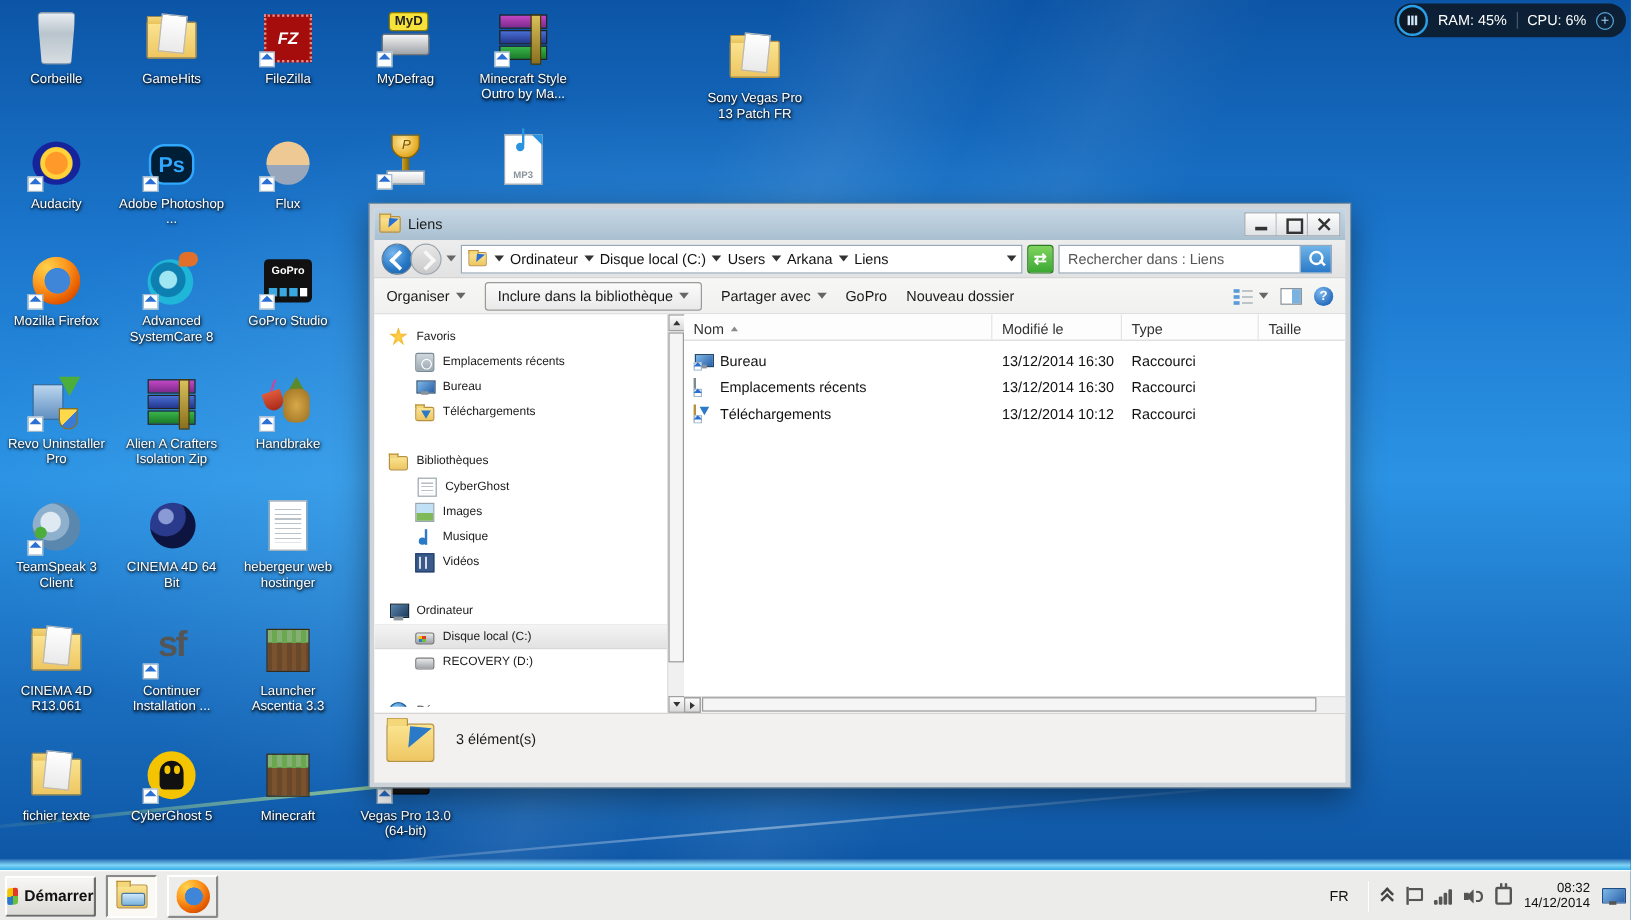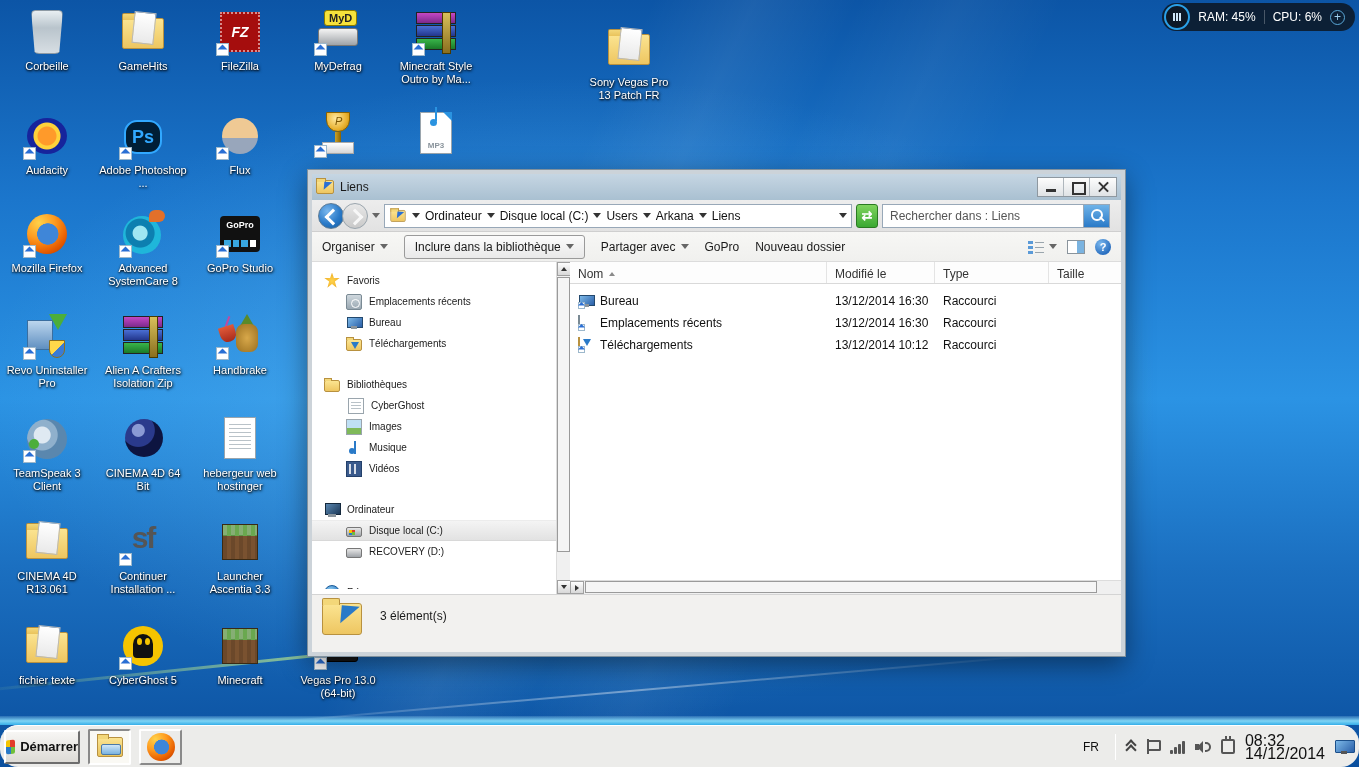--- a/index.html
+++ b/index.html
@@ -183,21 +183,21 @@
   .hsb-right { position:absolute; right:0; top:0; width:14px; height:13px; }
   .h-thumb { position:absolute; left:15px; top:0; height:12px; width:512px; background:#f5f5f5; border:1px solid #9a9a9a; }
 
   .statusbar { height:58px; background:#f2f1ef; border-top:1px solid #d4d4d4; display:flex; align-items:flex-start; padding:6px 10px; gap:18px; }
   .big-folder { position:relative; width:40px; height:32px; margin-top:2px; background:linear-gradient(180deg,#fbe491,#eec661); border:1px solid #b8913f; border-radius:3px; }
   .big-folder::before { content:""; position:absolute; left:-1px; top:-6px; width:16px; height:6px; background:#f3d779; border:1px solid #b8913f; border-bottom:none; border-radius:2px 2px 0 0; }
   .big-folder::after { content:""; position:absolute; right:2px; top:2px; width:0; height:0; border-left:18px solid transparent; border-bottom:18px solid #2a7ac8; transform:rotate(185deg); }
   .status-text { font-size:12px; color:#1a1a1a; margin-top:8px; }
 
   
-  .taskbar { position:absolute; left:0; bottom:0; width:1359px; height:42px; background:#ececea; border-top:1px solid #fff; z-index:10; display:flex; align-items:center;border-radius:18px; }
+  .taskbar { position:absolute; left:0; bottom:0; width:1359px; height:42px; background:#ececea; border-top:1px solid #fff; z-index:10; display:flex; align-items:center; }
   .startbtn { margin-left:4px; width:76px; height:34px; background:linear-gradient(180deg,#f7f6f4,#dddbd6); border:2px solid; border-color:#fff #6d6d6d #6d6d6d #fff; border-radius:2px; display:flex; align-items:center; justify-content:center; gap:5px; font-size:13px; font-weight:bold; color:#111; }
   .winflag { width:16px; height:14px; background:conic-gradient(#e23a2a 0 25%, #6fbf3a 0 50%, #2a7ac8 0 75%, #f5c400 0); border-radius:2px; transform:skewY(-4deg); }
   .taskapp { width:43px; height:36px; margin-left:8px; display:flex; align-items:center; justify-content:center; border:2px solid; border-radius:2px; }
   .app-active { background:#faf9f4; border-color:#8a8a8a #fff #fff #8a8a8a; }
   .app-idle { background:#ececea; border-color:#fff #8a8a8a #8a8a8a #fff; }
   .tb-folder { position:relative; width:26px; height:20px; background:linear-gradient(180deg,#fbe491,#e9c35c); border:1px solid #b8913f; border-radius:2px; }
   .tb-folder::before { content:""; position:absolute; left:-1px; top:-4px; width:10px; height:4px; background:#f3d779; border:1px solid #b8913f; border-bottom:none; }
   .tb-folder::after { content:""; position:absolute; left:3px; bottom:1px; width:18px; height:9px; background:linear-gradient(180deg,#cfe6f8,#7ab3e0); border:1px solid #4a7aa8; border-radius:2px; }
   .tb-ff { width:28px; height:28px; border-radius:50%;
     background:radial-gradient(circle at 52% 50%, #3f86d8 0 36%, transparent 38%), radial-gradient(circle at 30% 22%, #ffd24a, #ff9a1f 38%, #e55b00 72%, #a83400 100%); }
@@ -212,21 +212,21 @@
   .flagic::after { content:""; position:absolute; left:3px; top:1px; width:10px; height:7px; border:2px solid #555; border-left:none; border-radius:0 2px 2px 0; }
   .signal { display:flex; align-items:flex-end; gap:1px; height:14px; }
   .signal i { width:3px; background:#555; border-radius:1px; }
   .signal i:nth-child(1){height:4px;} .signal i:nth-child(2){height:7px;} .signal i:nth-child(3){height:10px;} .signal i:nth-child(4){height:13px;}
   .speaker { position:relative; width:16px; height:14px; }
   .speaker::before { content:""; position:absolute; left:0; top:4px; width:4px; height:6px; background:#555; }
   .speaker::after { content:""; position:absolute; left:2px; top:1px; border-top:6px solid transparent; border-bottom:6px solid transparent; border-right:6px solid #555; }
   .speaker .wave { position:absolute; left:10px; top:2px; width:6px; height:10px; border:2px solid #555; border-left:none; border-radius:0 8px 8px 0; }
   .plugic { position:relative; width:14px; height:15px; border:2px solid #555; border-radius:2px; }
   .plugic::before { content:""; position:absolute; left:2px; top:-5px; width:2px; height:4px; background:#555; box-shadow:4px 0 0 #555; }
-  .clock { font-size:16px; line-height:13px; color:#111; }
+  .clock { text-align:right; font-size:11px; line-height:13px; color:#111; }
   .deskmon { width:18px; height:14px; position:relative; }
   .deskmon::before { content:""; position:absolute; left:0; top:0; width:18px; height:11px; background:linear-gradient(135deg,#7db9e8,#2a5fa8); border:1px solid #1b4f8a; border-radius:1px; }
   .deskmon::after { content:""; position:absolute; left:6px; top:11px; width:6px; height:3px; background:#555; }
 
   
   .monitor { position:absolute; top:3px; right:4px; height:28px; z-index:10; display:flex; align-items:center; gap:8px; padding:0 10px 0 2px; background:rgba(13,24,38,.88); border-radius:15px; color:#fff; font-size:12px; }
   .mon-circ { width:26px; height:26px; border-radius:50%; border:2px solid #2aa0e8; background:#0d1826; display:flex; align-items:center; justify-content:center; gap:1px; }
   .mon-circ i { width:2px; height:8px; background:#cfe6f8; display:block; }
   .mon-sep { width:1px; height:14px; background:rgba(255,255,255,.25); }
   .mon-plus { width:15px; height:15px; border-radius:50%; border:1px solid #5aa8d8; color:#9fd0ee; font-size:12px; line-height:13px; text-align:center; }

